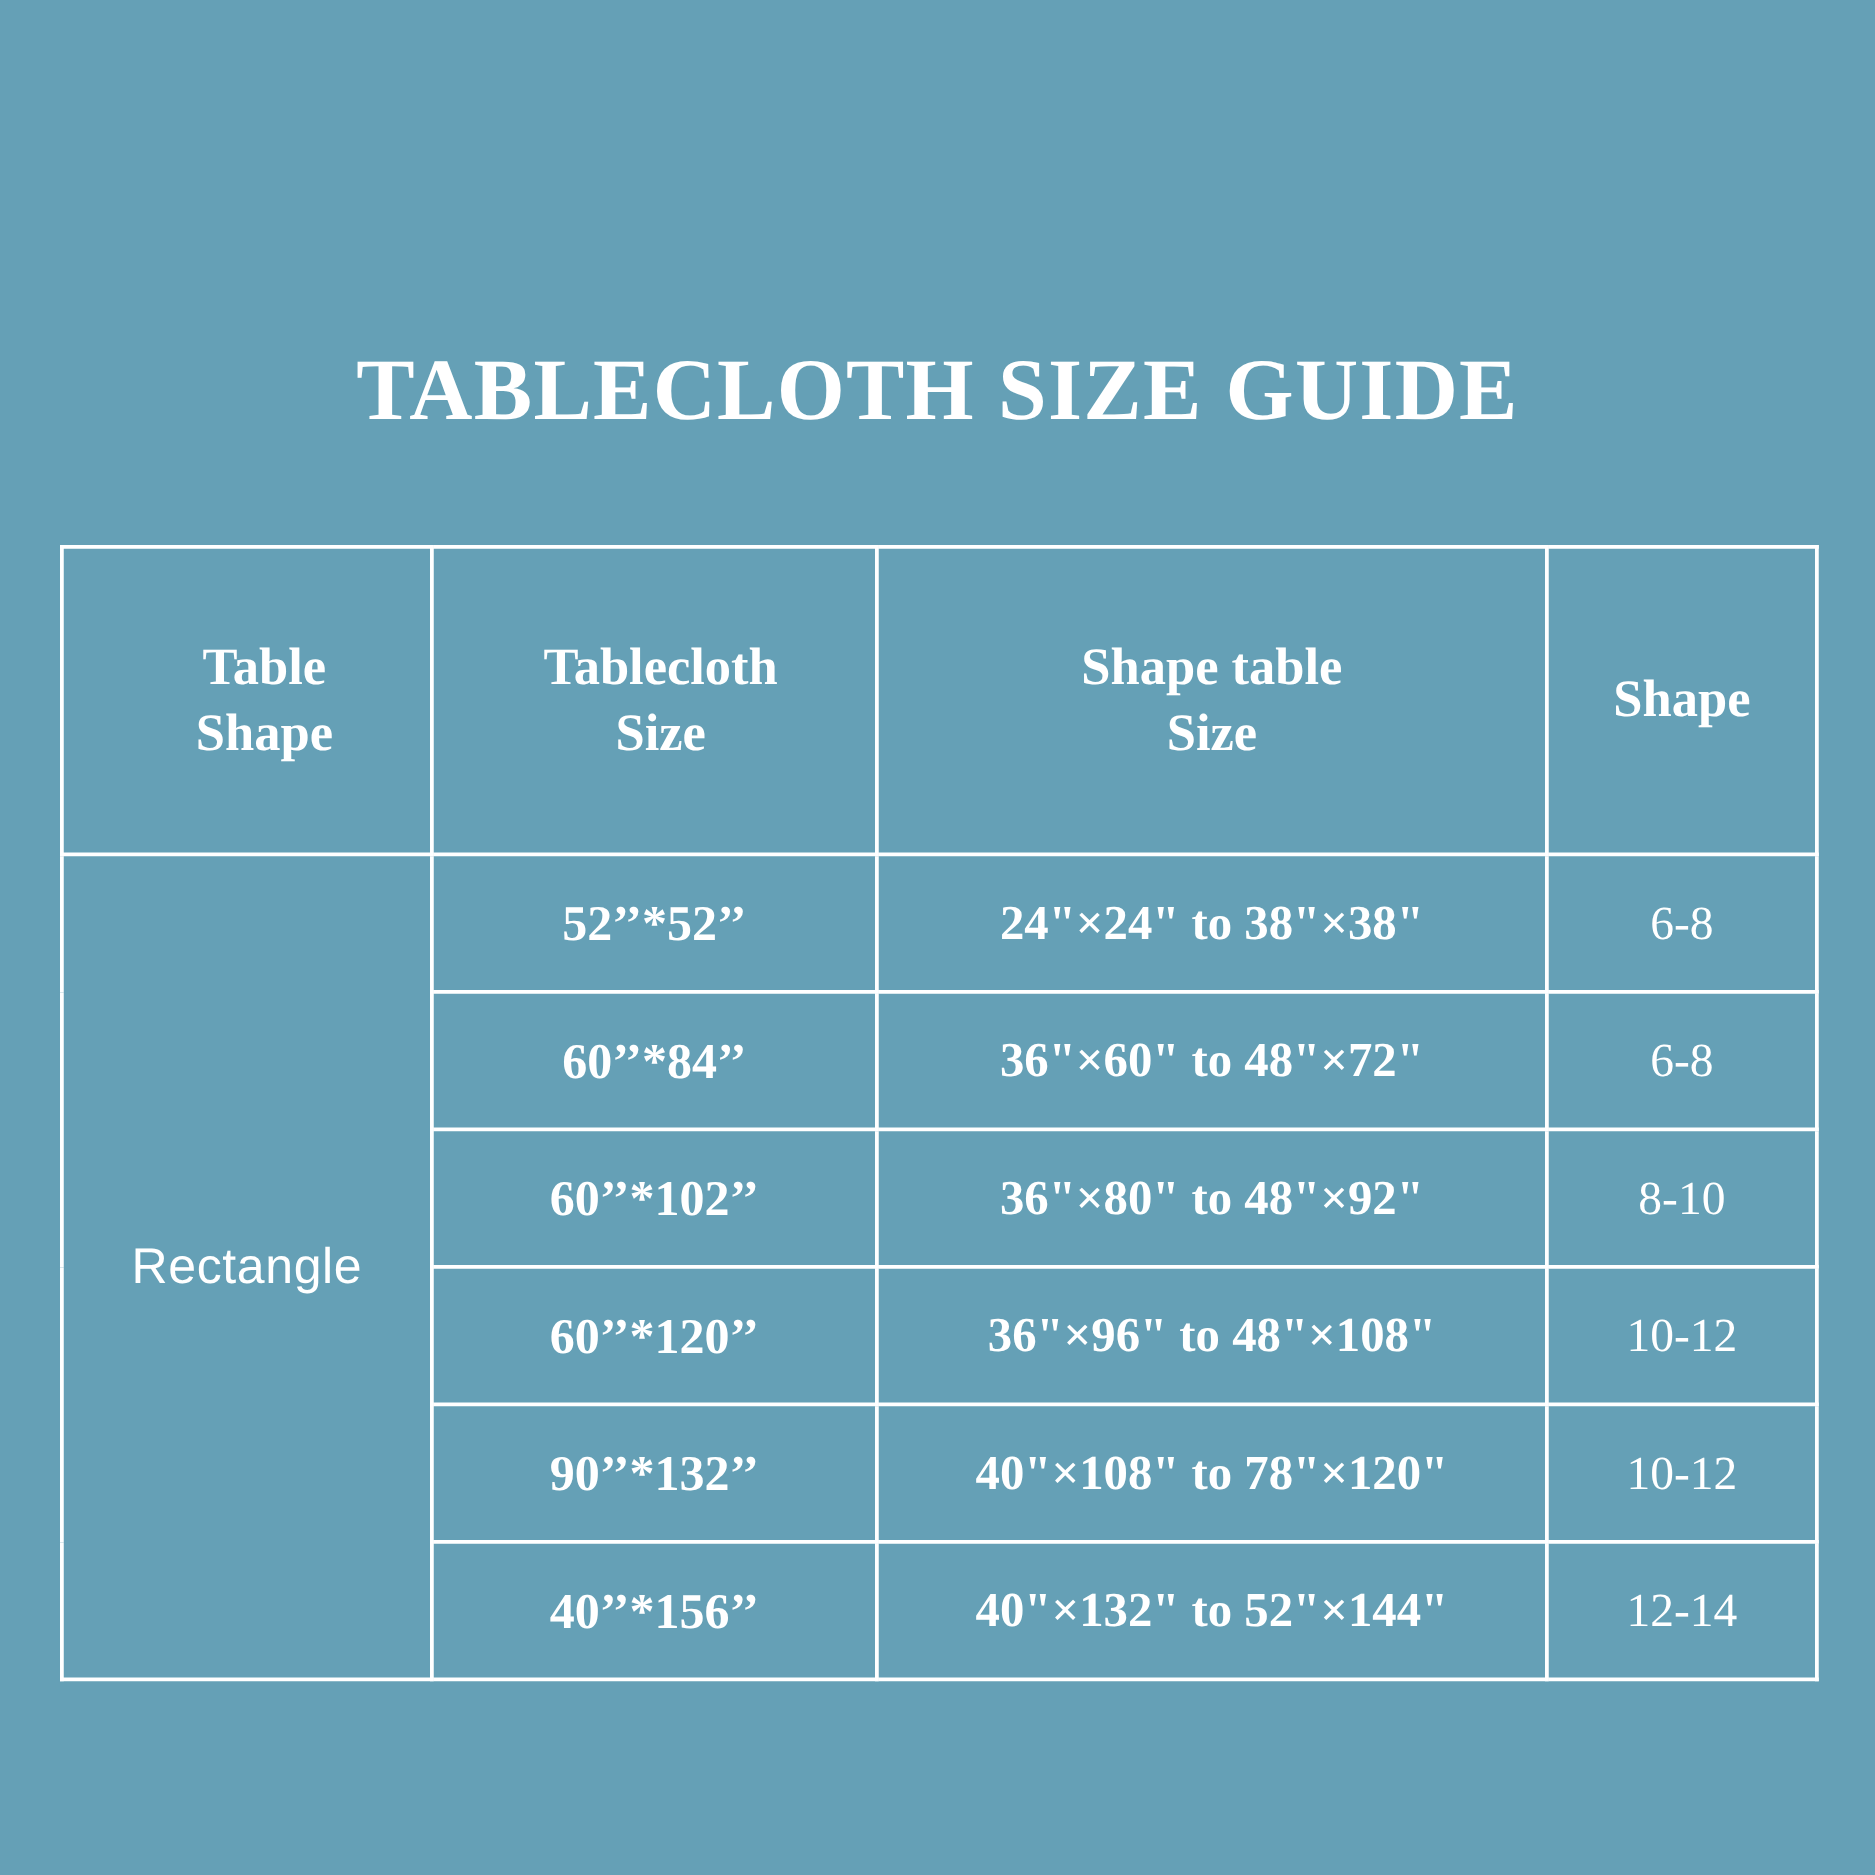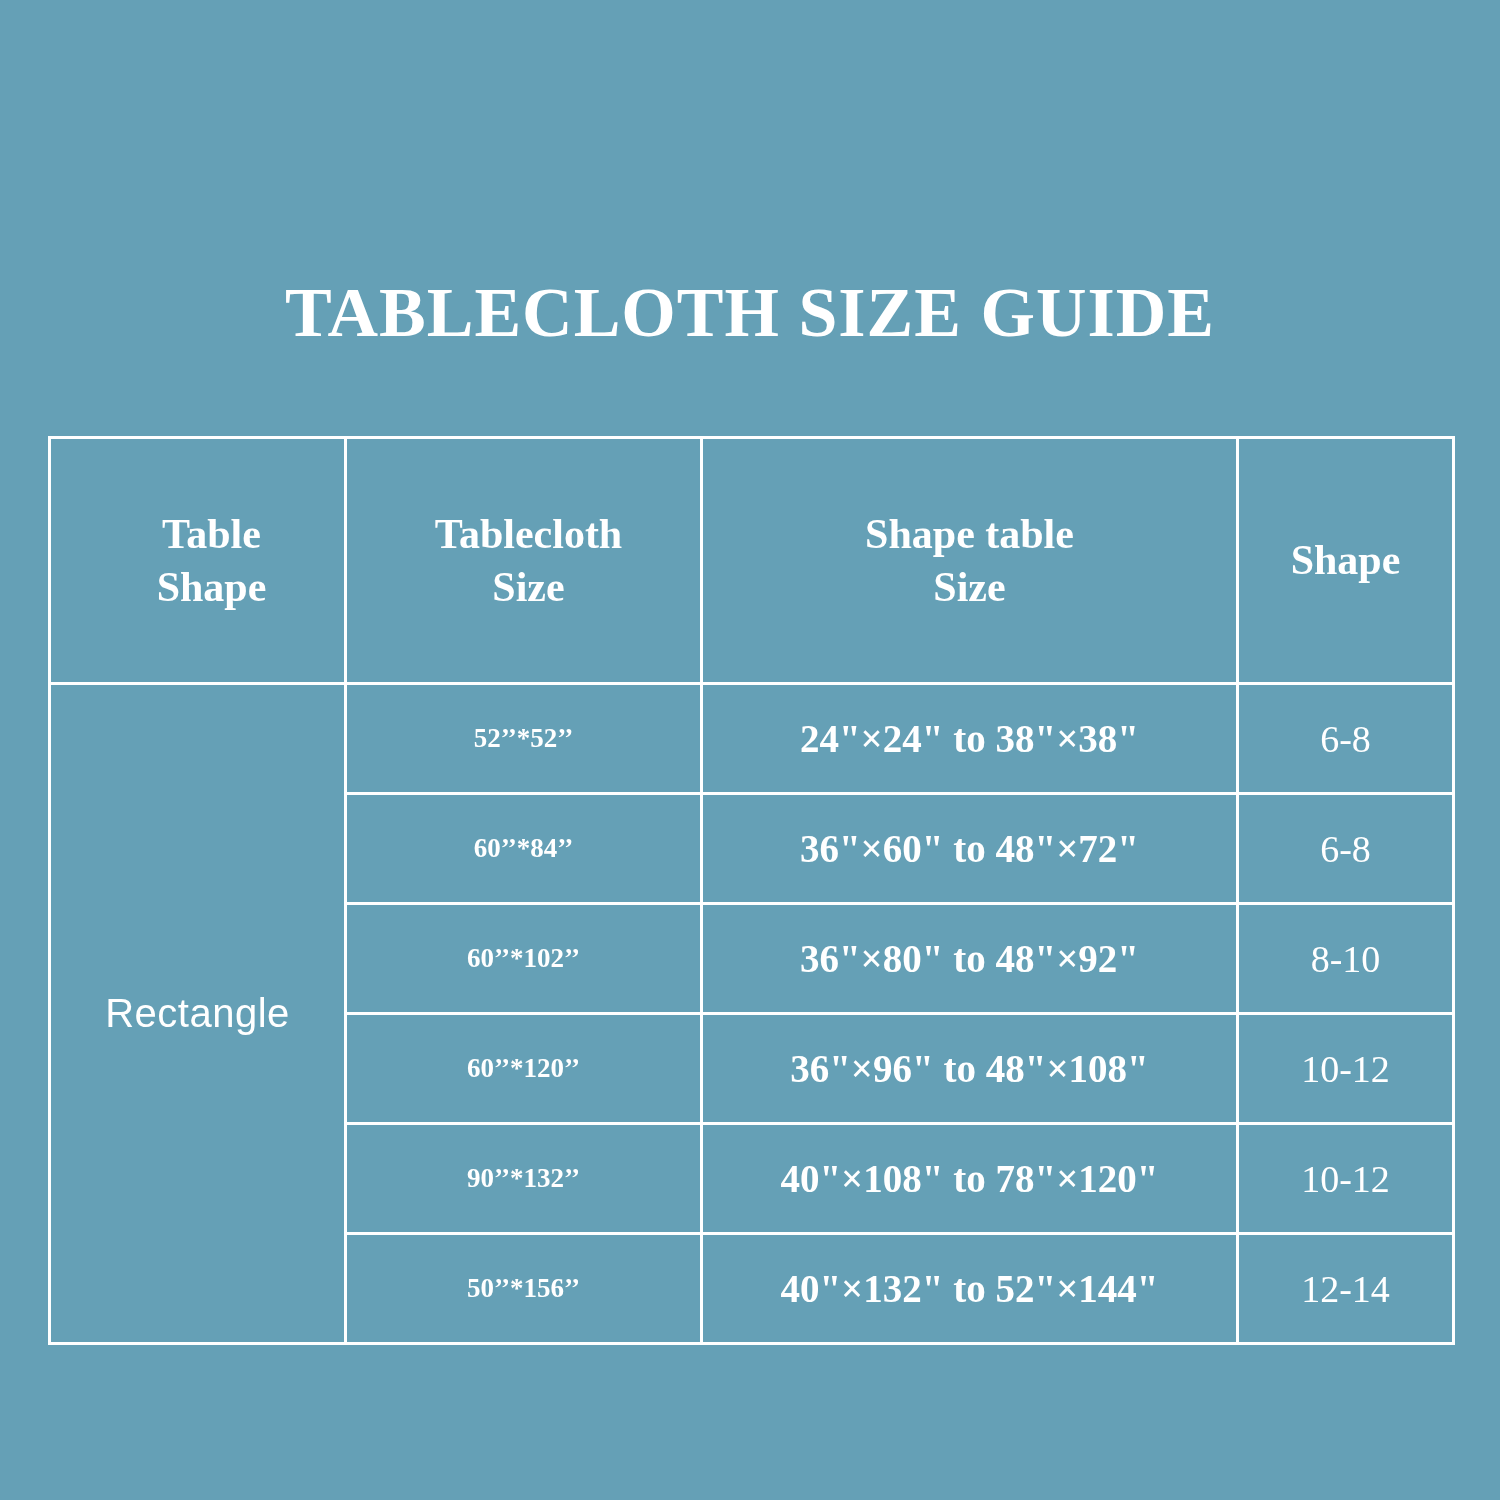--- a/index.html
+++ b/index.html
@@ -69,21 +69,21 @@
     text-align: right;
     padding-left: 28px !important;
   }
   .hdr-cloth {
     padding-left: 10px !important;
   }
   .body-row td {
     height: 107px;
     font-family: "Liberation Serif", serif;
     font-weight: bold;
-    font-size: 27px;
+    font-size: 40px;
     white-space: nowrap;
   }
   .shape-cell {
     font-family: "Liberation Sans", sans-serif !important;
     font-weight: normal !important;
     font-size: 40px !important;
     letter-spacing: 0.5px;
   }
   .seats-cell {
     font-family: Liberation Mono, monospace;
@@ -151,21 +151,21 @@
           <td>60’’*120’’</td>
           <td class="fits-cell">36"×96" to 48"×108"</td>
           <td class="seats-cell">10-12</td>
         </tr>
         <tr class="body-row">
           <td>90’’*132’’</td>
           <td class="fits-cell">40"×108" to 78"×120"</td>
           <td class="seats-cell">10-12</td>
         </tr>
         <tr class="body-row">
-          <td>50’’*156’’</td>
+          <td>40’’*156’’</td>
           <td class="fits-cell">40"×132" to 52"×144"</td>
           <td class="seats-cell">12-14</td>
         </tr>
       </tbody>
     </table>
   </div>
 
 </div>
 
 </body></html>

